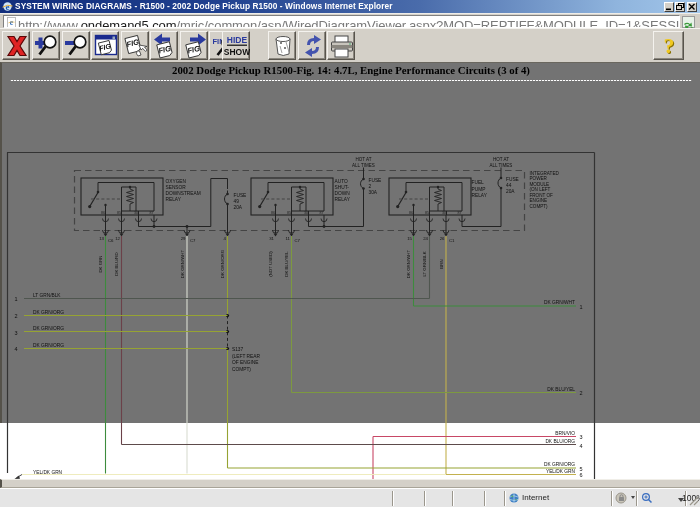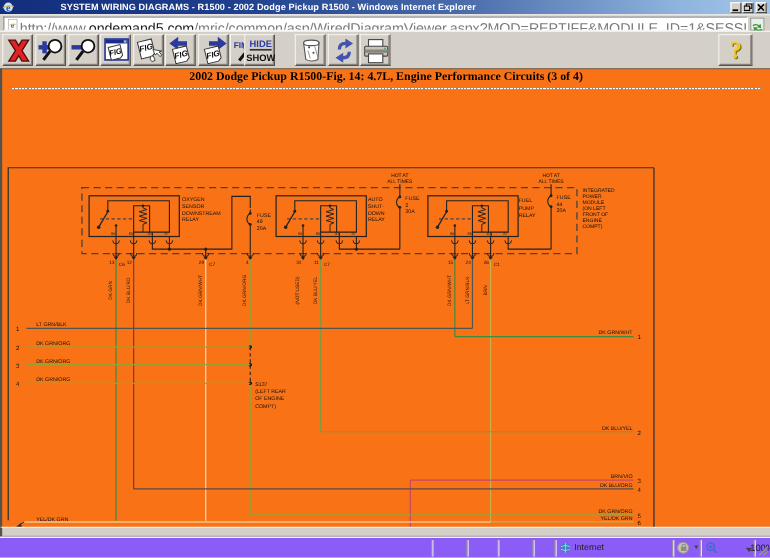--- a/index.html
+++ b/index.html
@@ -2,21 +2,21 @@
 <html><head>
 <meta charset="utf-8">
 <style>
 * { margin:0; padding:0; box-sizing:border-box; }
 html,body { width:700px; height:507px; overflow:hidden; font-family:"Liberation Sans", sans-serif; background:#fff; }
 #win { position:relative; width:700px; height:507px; }
 
 
 #titlebar { position:absolute; left:0; top:0; width:700px; height:13px;
   background:linear-gradient(90deg,#122e7c 0%,#1e3f8e 30%,#4a6cab 60%,#8fb4dd 88%,#a2c6ea 100%); }
-#titletext { position:absolute; left:15px; top:1px; font-size:8.3px; font-weight:bold; color:#fff; letter-spacing:0.1px; white-space:nowrap;margin-left:40px; }
+#titletext { position:absolute; left:15px; top:1px; font-size:8.3px; font-weight:bold; color:#fff; letter-spacing:0.1px; white-space:nowrap; }
 .tbtn { position:absolute; top:2px; width:10px; height:10px; background:#d4d0c8;
   border-top:1px solid #fff; border-left:1px solid #fff; border-right:1px solid #404040; border-bottom:1px solid #404040;
   font-size:8px; line-height:8px; text-align:center; color:#000; }
 #ieico { position:absolute; left:2px; top:1px; }
 
 
 #addr { position:absolute; left:0; top:13px; width:700px; height:15px; background:#d4d0c8; border-top:1px solid #efede8; }
 #addrfield { position:absolute; left:3px; top:1px; width:677px; height:13px; background:#fff;
   border-top:1px solid #808080; border-left:1px solid #808080; border-bottom:1px solid #fff; border-right:1px solid #fff; overflow:hidden; }
 #addrtext { position:absolute; left:14px; top:2px; font-size:13px; letter-spacing:-0.08px; color:#7a7a7a; white-space:nowrap; }
@@ -24,29 +24,29 @@
 #gobtn { position:absolute; left:682px; top:2px; width:13px; height:12px; background:#e8f2e8; border:1px solid #9a9a9a; }
 
 
 #toolbar { position:absolute; left:0; top:28px; width:700px; height:34px; background:#d4d0c8; border-top:1px solid #f4f2ee; }
 .tb { position:absolute; top:2px; width:28px; height:29px; background:#d4d0c8;
   border-top:1px solid #f4f2ee; border-left:1px solid #f4f2ee; border-right:1px solid #58544c; border-bottom:1px solid #58544c;
   box-shadow: inset -1px -1px 0 #8a867e; }
 .tb svg { position:absolute; left:1px; top:1px; }
 
 
-#content { position:absolute; left:0; top:62px; width:700px; height:417px; background:#f97316;
+#content { position:absolute; left:0; top:62px; width:700px; height:361px; background:#737373;
   border-top:1px solid #6a675f; border-left:2px solid #55524a; }
 #doctitle { position:absolute; left:0; top:1px; width:698px; text-align:center;
   font-family:"Liberation Serif", serif; font-weight:bold; font-size:10.8px; color:#000; }
 #rule { position:absolute; left:8px; top:17px; width:682px; height:1px; background:repeating-linear-gradient(90deg,#8a8a8a 0 1px,#fff 1px 3px); }
 
 
 #bstrip { position:absolute; left:0; top:479px; width:700px; height:9px; background:#d4d0c8; border-left:2px solid #55524a; border-top:1px solid #f0eee8; border-bottom:1px solid #a8a498; }
-#statusbar { position:absolute; left:0; top:488px; width:700px; height:19px; background:#8b5cf6; border-top:1px solid #fff; }
+#statusbar { position:absolute; left:0; top:488px; width:700px; height:19px; background:#e5e5e5; border-top:1px solid #fff; }
 .sdiv { position:absolute; top:2px; height:15px; width:2px; border-left:1px solid #9a968c; border-right:1px solid #fff; }
 #statusbar .stxt { position:absolute; top:4px; font-size:8px; color:#222; }
 </style>
 </head>
 <body>
 <div id="win">
 
   <div id="titlebar">
     <svg id="ieico" width="11" height="11" viewBox="0 0 11 11">
       <circle cx="5.5" cy="5.5" r="4.2" fill="#cfe4f7"></circle>

